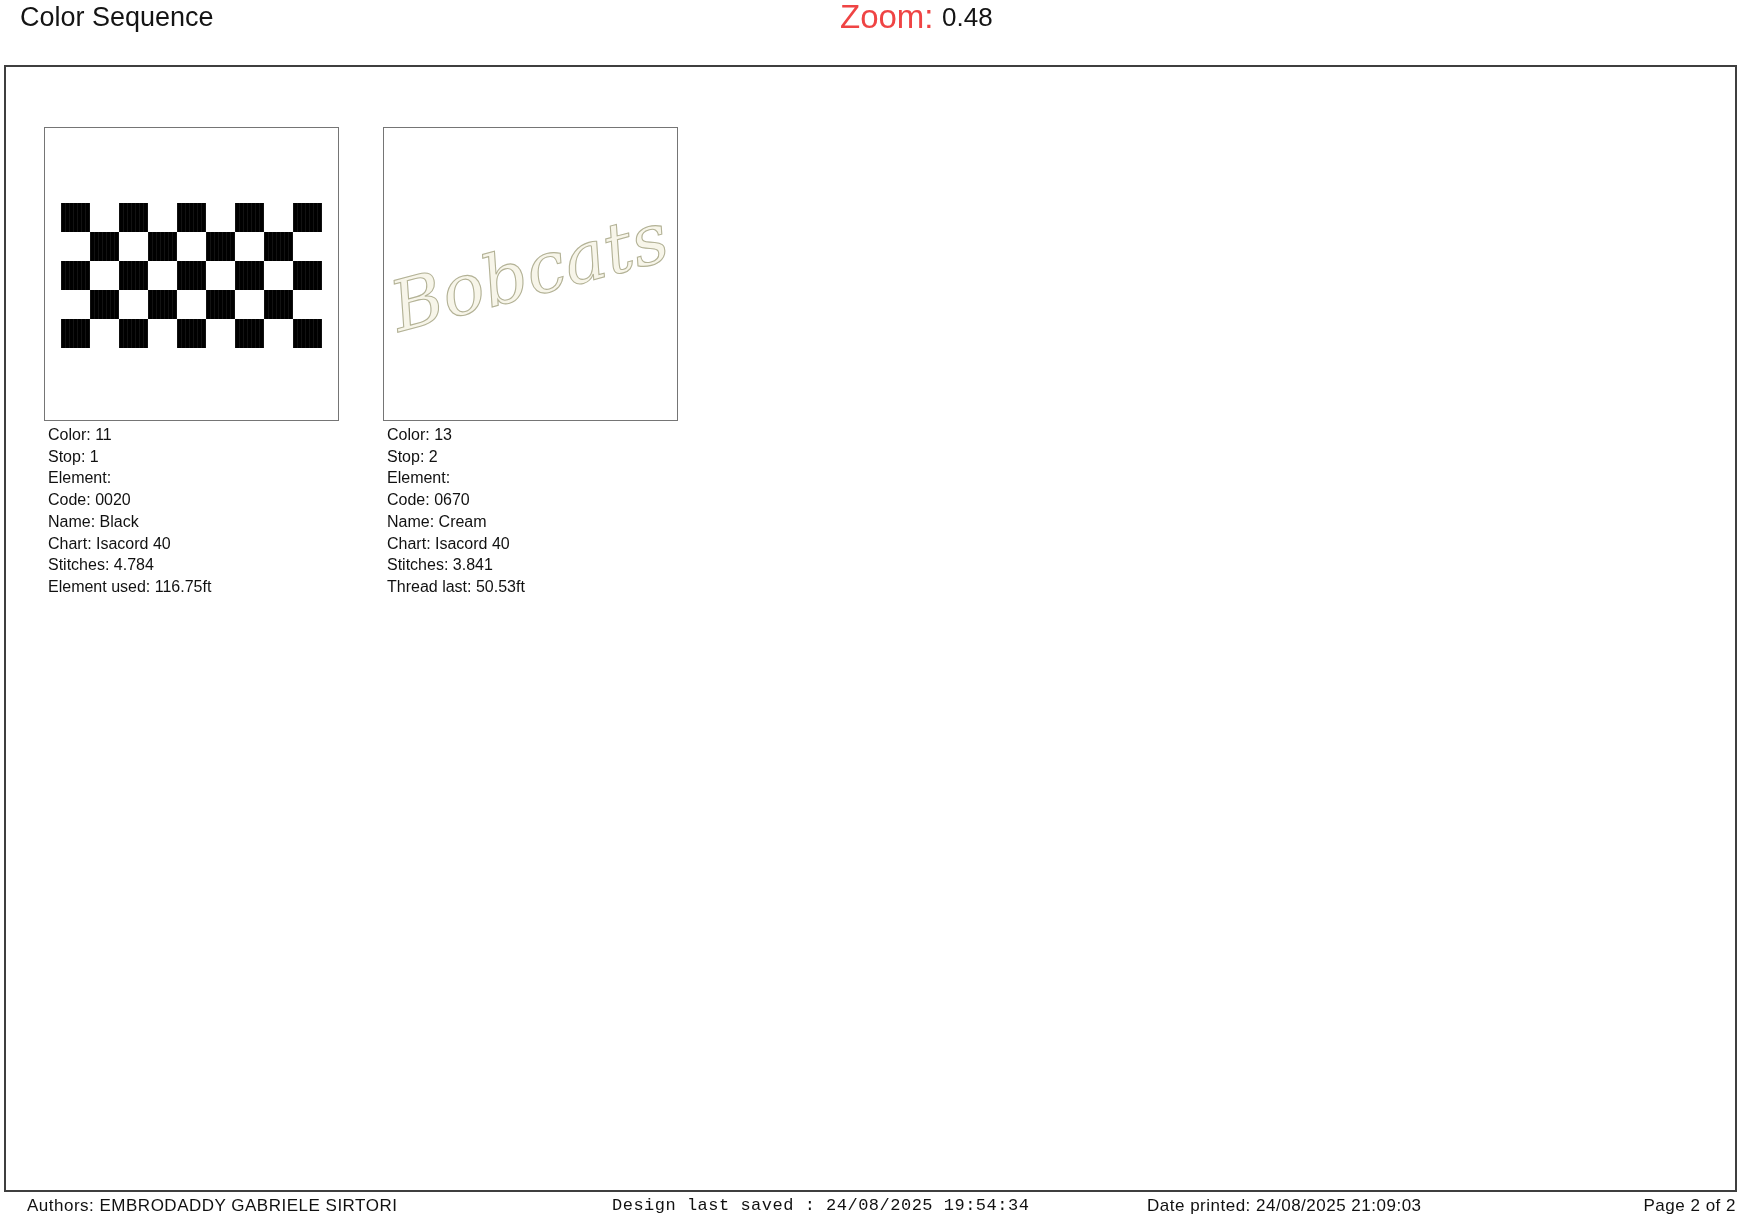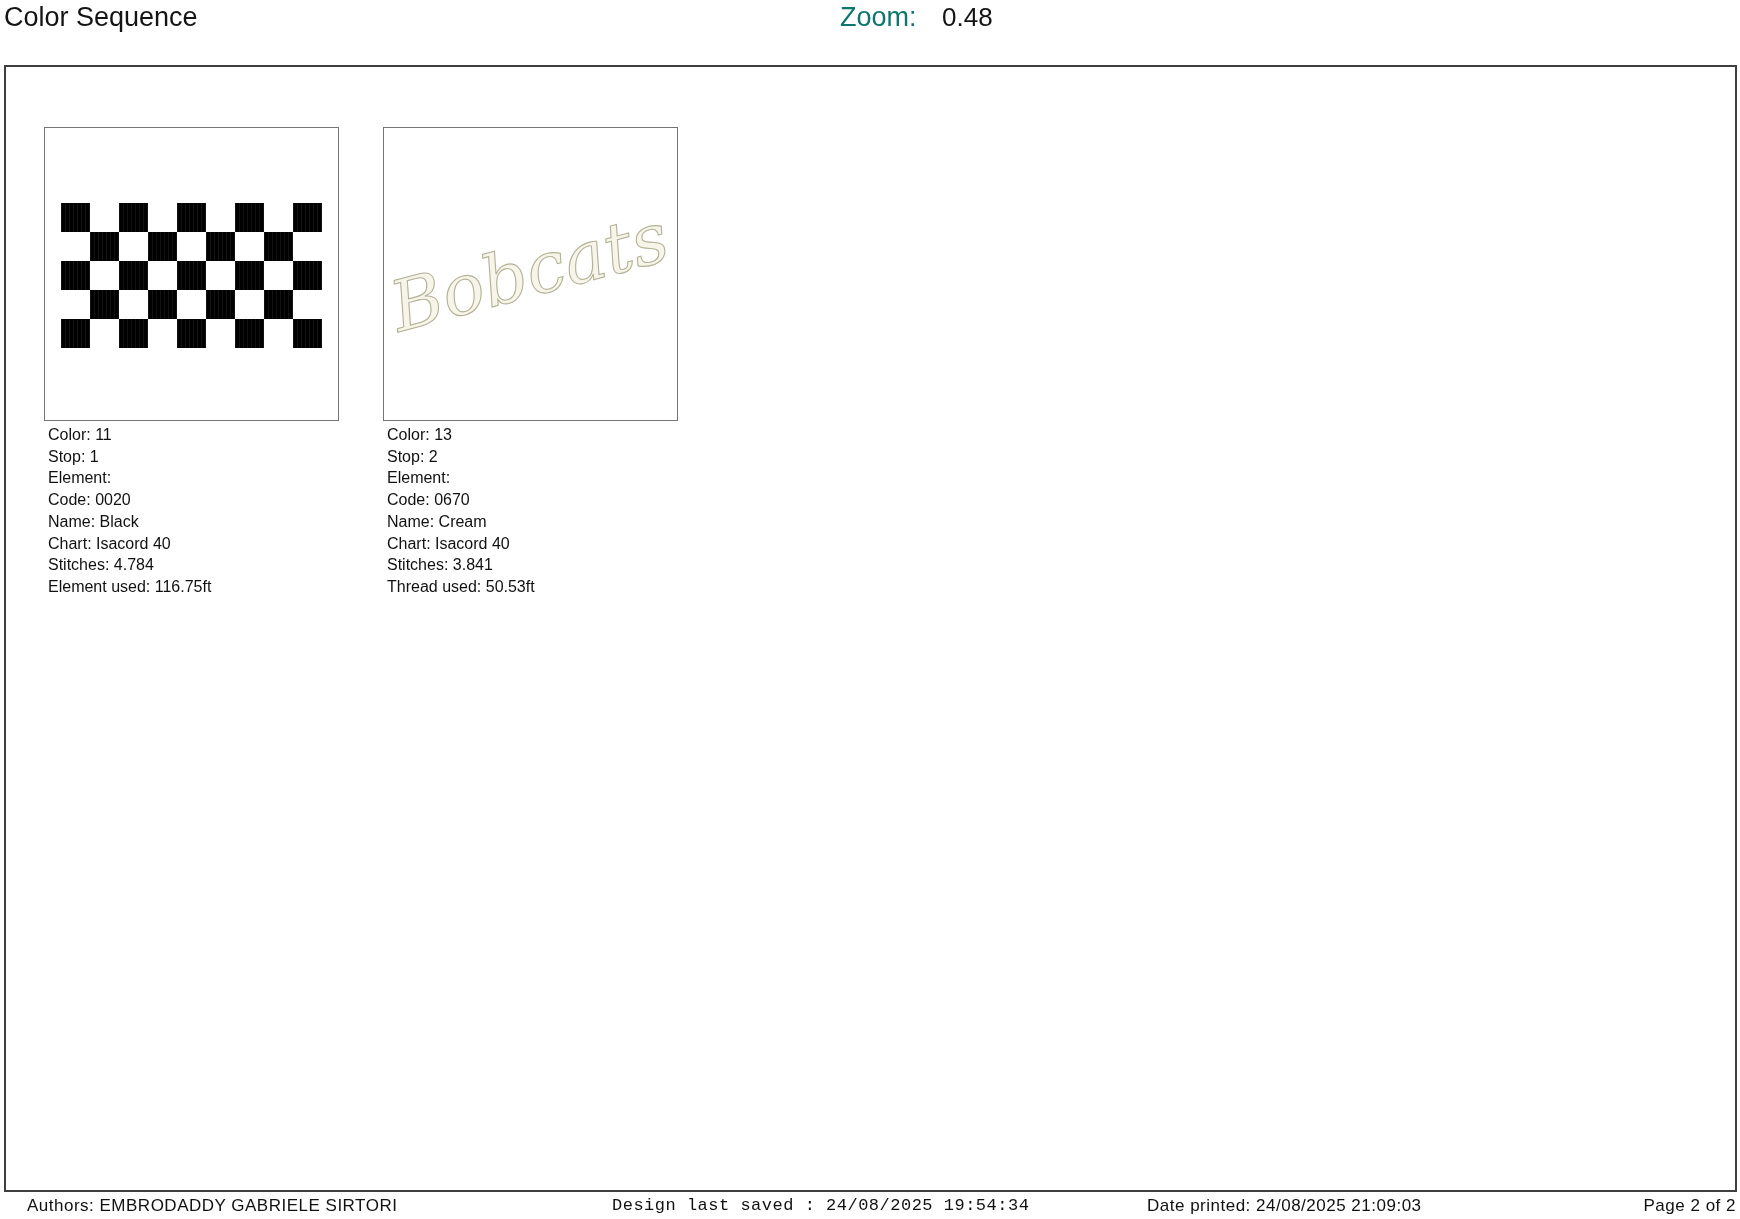--- a/index.html
+++ b/index.html
@@ -13,33 +13,33 @@
     position: relative;
     width: 1740px;
     height: 1219px;
     background: #ffffff;
     overflow: hidden;
   }
 
   
   .page-title {
     position: absolute;
-    left: 4px;
+    left: 20px;
     top: 1px;
     font-size: 27px;
     line-height: 32px;
     color: #141414;
   }
   .zoom-label {
     position: absolute;
     left: 840px;
     top: 1px;
-    font-size: 27px;
+    font-size: 33px;
     line-height: 32px;
-    color: #0f766e;
+    color: #ef4444;
   }
   .zoom-value {
     position: absolute;
     left: 942px;
     top: 1px;
     font-size: 26px;
     line-height: 32px;
     color: #141414;
   }
 
@@ -203,21 +203,21 @@
   </div>
 
   <div class="info-block info-2">
     <div>Color: 13</div>
     <div>Stop: 2</div>
     <div>Element:</div>
     <div>Code: 0670</div>
     <div>Name: Cream</div>
     <div>Chart: Isacord 40</div>
     <div>Stitches: 3.841</div>
-    <div>Thread used: 50.53ft</div>
+    <div>Thread last: 50.53ft</div>
   </div>
 
   <div class="footer-item footer-authors">Authors: EMBRODADDY GABRIELE SIRTORI</div>
   <div class="footer-item footer-saved">Design last saved : 24/08/2025 19:54:34</div>
   <div class="footer-item footer-printed">Date printed: 24/08/2025 21:09:03</div>
   <div class="footer-item footer-page">Page 2 of 2</div>
 
 </div>
 
 </body></html>

